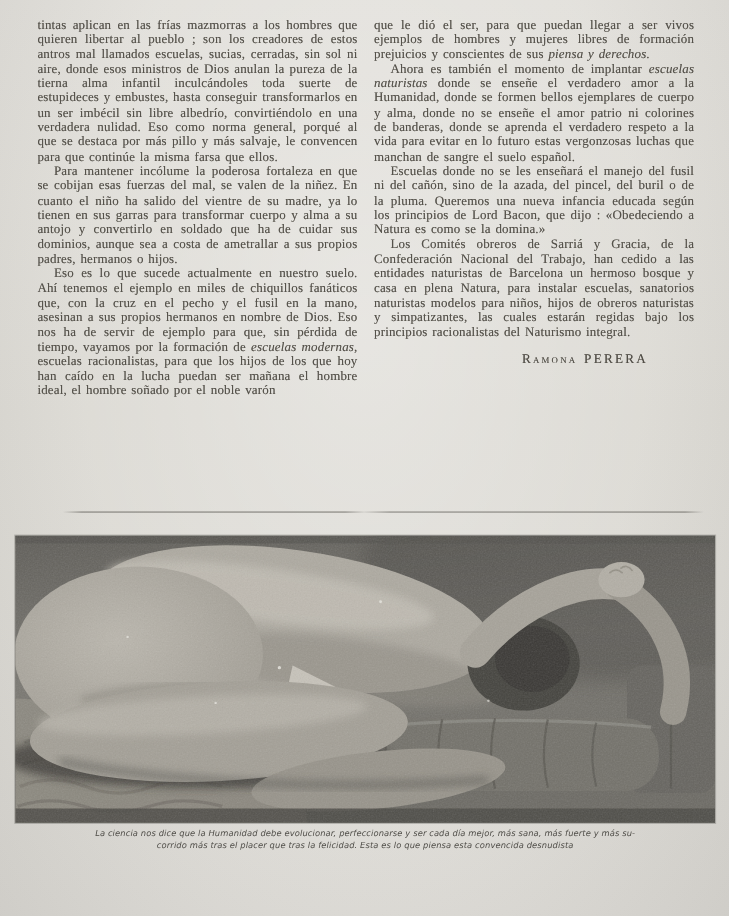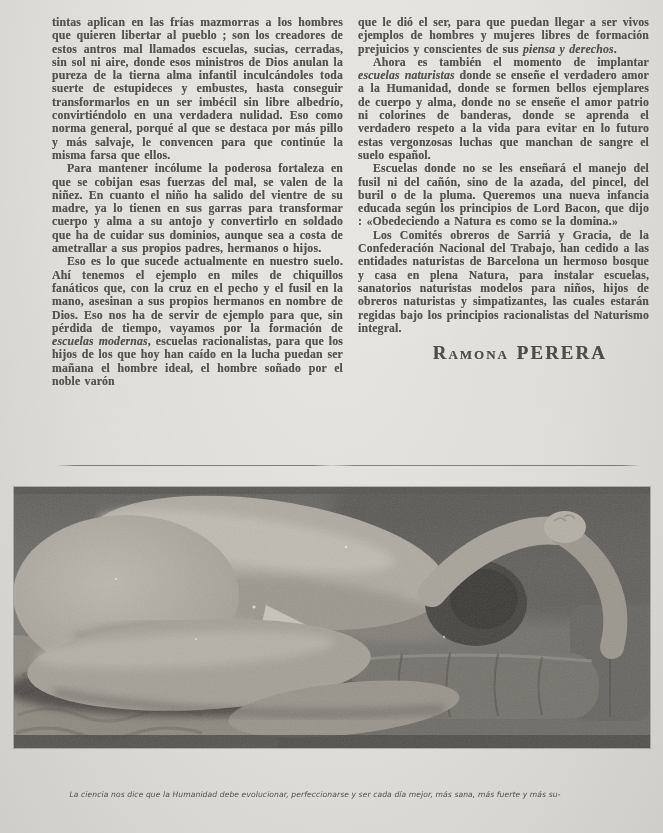--- a/index.html
+++ b/index.html
@@ -5,53 +5,52 @@
   html,body{margin:0;padding:0;background:#f2f1ed;}
   .page{
     position:relative;width:663px;height:833px;margin:0 auto;overflow:hidden;
     background:
       radial-gradient(ellipse at 50% 35%, rgba(255,255,255,0.30) 0%, rgba(255,255,255,0.05) 55%, rgba(70,68,62,0.10) 100%),
       linear-gradient(180deg,#e2e0db 0%,#dcdad4 45%,#dfddd8 100%);
     font-family:"Liberation Serif","DejaVu Serif",serif;
     color:#55524b;
   }
   .columns{
-    position:absolute;left:52px;top:16px;width:597px;height:446px;
-    display:flex;gap:15px;overflow:hidden;font-weight:bold;
+    position:absolute;left:34px;top:16px;width:597px;height:446px;
+    display:flex;gap:15px;overflow:hidden;
   }
   .col{
     width:291px;text-align:justify;font-size:11.8px;line-height:13.3px;
     letter-spacing:0.15px;word-spacing:1.2px;
     text-shadow:0 0 0.4px rgba(85,82,75,0.55);
   }
   .col p{margin:0;}
   .col p.indent{text-indent:15px;}
   .em{font-style:italic;}
   .byline{
     margin-top:11px;padding-right:42px;text-align:right;
-    font-variant:small-caps;letter-spacing:2px;font-size:19px;color:#504d46;
+    font-variant:small-caps;letter-spacing:2px;font-size:12px;color:#504d46;
   }
   .rule{
     position:absolute;left:57px;top:465px;width:583px;height:1px;
     background:linear-gradient(90deg,
       rgba(110,108,102,0.0) 0%, rgba(110,108,102,0.85) 3%,
       rgba(110,108,102,0.85) 44%, rgba(110,108,102,0.15) 47%,
       rgba(110,108,102,0.8) 51%, rgba(110,108,102,0.85) 97%, rgba(110,108,102,0) 100%);
   }
   .photo{
     position:absolute;left:14px;top:487px;width:636px;height:261px;margin:0;
     background:#6f6d68;box-shadow:0 0 0 1px rgba(90,88,82,0.35);
   }
   .photo svg{display:block;}
   .caption{
-    position:absolute;left:19px;top:753px;width:592px;text-align:center;
+    position:absolute;left:36px;top:753px;width:592px;text-align:center;
     font-family:"DejaVu Sans","Liberation Sans",sans-serif;
     font-style:italic;font-size:7.6px;line-height:10.6px;color:#4f4d48;
     letter-spacing:0.1px;
-    margin-top:37px;
   }
 </style>
 </head>
 <body>
 
 <div class="page">
 
   <div class="columns">
 
     <div class="col">
@@ -148,15 +147,16 @@
       <circle cx="332" cy="60" r="1.3" fill="#eae8e2" opacity="0.8"></circle>
       <circle cx="102" cy="92" r="1.1" fill="#eae8e2" opacity="0.75"></circle>
       <circle cx="430" cy="150" r="1.2" fill="#e2e0da" opacity="0.7"></circle>
 
       <rect x="0" y="0" width="636" height="261" filter="url(#noise)" opacity="0.16"></rect>
     </svg>
   </figure>
 
   <div class="caption">
     <div>La ciencia nos dice que la Humanidad debe evolucionar, perfeccionarse y ser cada día mejor, más sana, más fuerte y más su-</div>
+    <div>corrido más tras el placer que tras la felicidad. Esta es lo que piensa esta convencida desnudista</div>
   </div>
 
 </div>
 
 </body></html>

